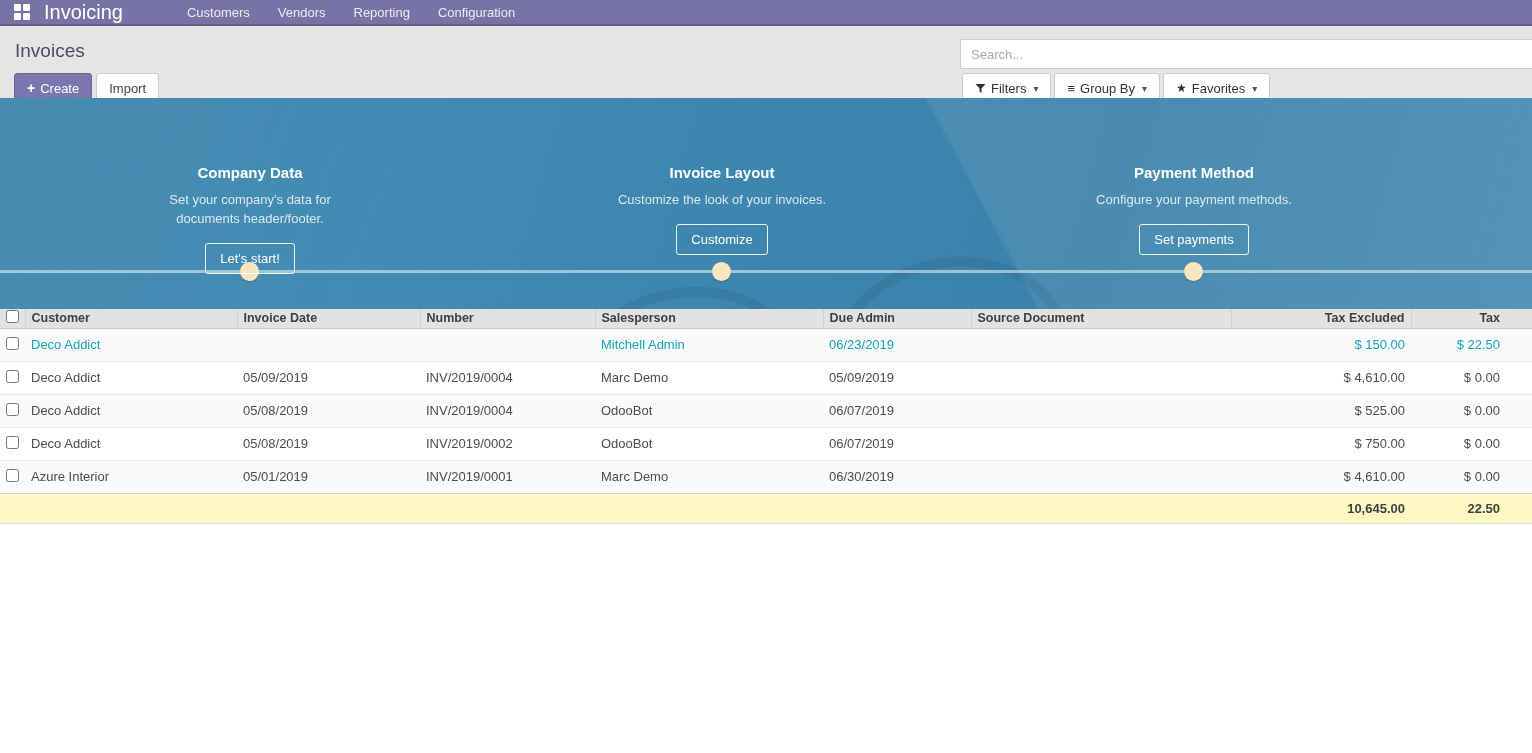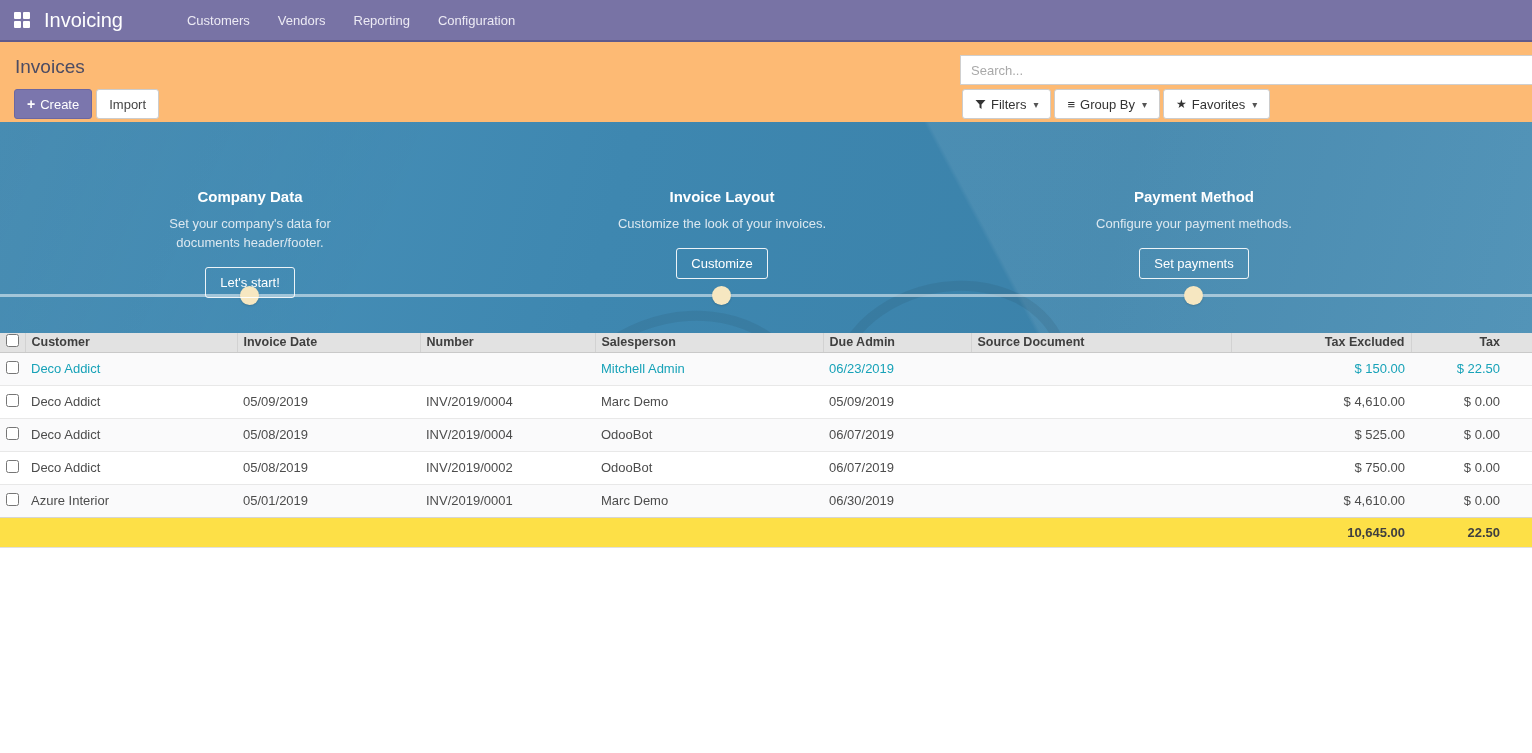--- a/index.html
+++ b/index.html
@@ -11,31 +11,31 @@
     --banner-start:#4b93bb;
     --banner-end:#3b82aa;
     --dot-color:#f6e7c1;
     --text-dark:#4c4c4c;
   }
   *{box-sizing:border-box;margin:0;padding:0;}
   html,body{width:1532px;height:753px;overflow:hidden;background:#fff;
     font-family:"Liberation Sans", sans-serif;color:var(--text-dark);}
 
   
-  .navbar{height:42px;background:var(--navbar-bg);border-bottom:2px solid var(--navbar-border);
+  .navbar{height:26px;background:var(--navbar-bg);border-bottom:2px solid var(--navbar-border);
     display:flex;align-items:center;padding:12px 8px;}
   .apps-icon{width:16px;height:16px;display:grid;grid-template-columns:7px 7px;grid-gap:2px;
     margin:0 14px 0 6px;cursor:pointer;}
   .apps-icon span{width:7px;height:7px;background:#fff;border-radius:1px;}
   .app-title{color:#fff;font-size:20px;font-weight:400;margin-right:64px;cursor:pointer;}
   .nav-menu{display:flex;align-items:center;gap:28px;}
   .nav-menu a{color:#eceaf4;font-size:13px;text-decoration:none;cursor:pointer;}
 
   
-  .control-panel{position:relative;height:80px;background:#fdba74;}
+  .control-panel{position:relative;height:72px;background:#e5e5e5;}
   .page-title{position:absolute;left:15px;top:14px;font-size:19px;font-weight:400;color:#4c4c63;}
   .search-input{position:absolute;left:960px;top:13px;width:586px;height:30px;
     border:1px solid #cfcfcf;border-radius:0;padding:0 10px;font-size:13px;color:#555;outline:none;
     font-family:"Liberation Sans", sans-serif;}
   .search-input::placeholder{color:#a9a9a9;}
   .btn-row-left{position:absolute;left:14px;top:47px;display:flex;gap:4px;}
   .btn{height:30px;font-size:13px;border-radius:3px;cursor:pointer;padding:0 12px;
     font-family:"Liberation Sans", sans-serif;display:inline-flex;align-items:center;gap:5px;}
   .btn.primary{background:var(--primary-btn);border:1px solid var(--primary-btn-border);color:#fff;}
   .btn.secondary{background:#fff;border:1px solid #ccc;color:#444;}
@@ -77,21 +77,21 @@
   .invoice-list thead th.num{text-align:right;}
   .invoice-list td{height:33px;padding:0 6px;color:var(--text-dark);overflow:hidden;white-space:nowrap;}
   .invoice-list tbody tr{border-top:1px solid #e8e8e8;cursor:pointer;}
   .invoice-list tbody tr:nth-child(odd){background:#fafafb;}
   .invoice-list tbody tr:nth-child(even){background:#fff;}
   .invoice-list td.num{text-align:right;}
   .invoice-list th.taxcol, .invoice-list td.taxcol{padding-right:32px;margin-left:48px;}
   .invoice-list .sel{width:25px;text-align:center;padding:0 3px;}
   .invoice-list input[type=checkbox]{width:13px;height:13px;cursor:pointer;}
   tr.draft td{color:var(--draft-color);}
-  .invoice-list tfoot tr{background:#fde047;border-top:1px solid #d5d5d5;border-bottom:1px solid #e0e0e0;}
+  .invoice-list tfoot tr{background:#fef9c3;border-top:1px solid #d5d5d5;border-bottom:1px solid #e0e0e0;}
   .invoice-list tfoot td{height:30px;font-weight:bold;color:#3f3f3f;}
 </style>
 </head>
 <body>
 
 <nav class="navbar">
   <div class="apps-icon">
     <span></span>
       <span></span>
       <span></span>

